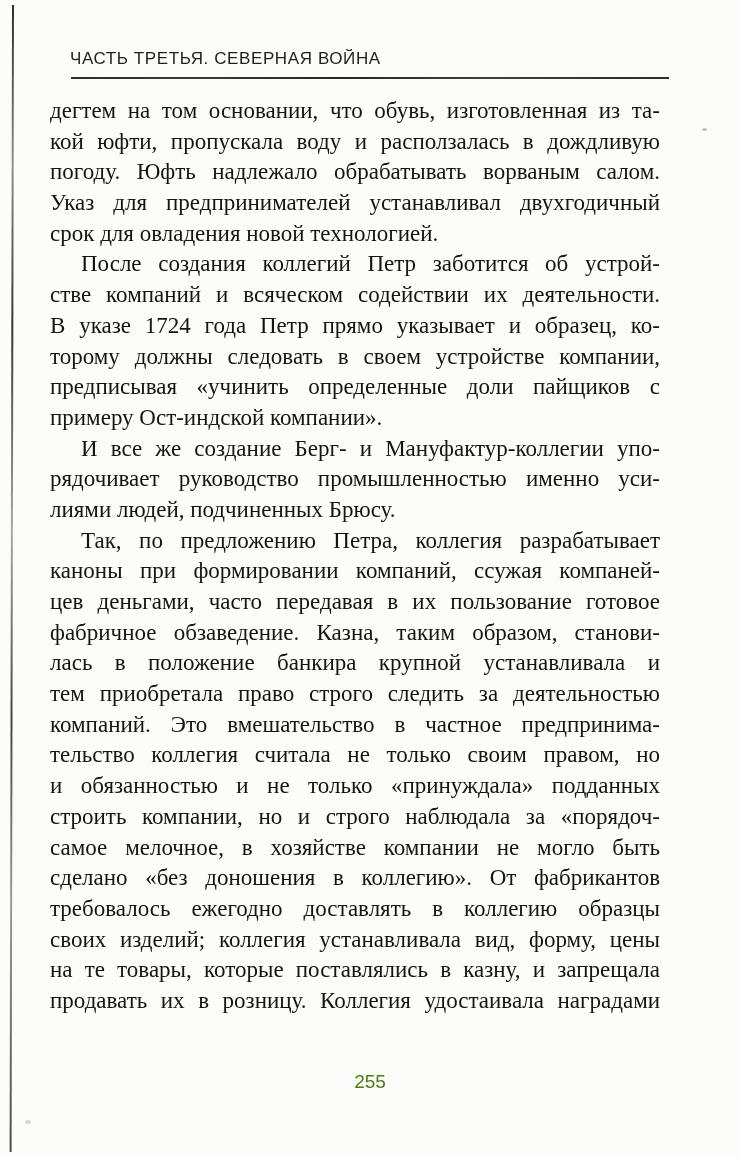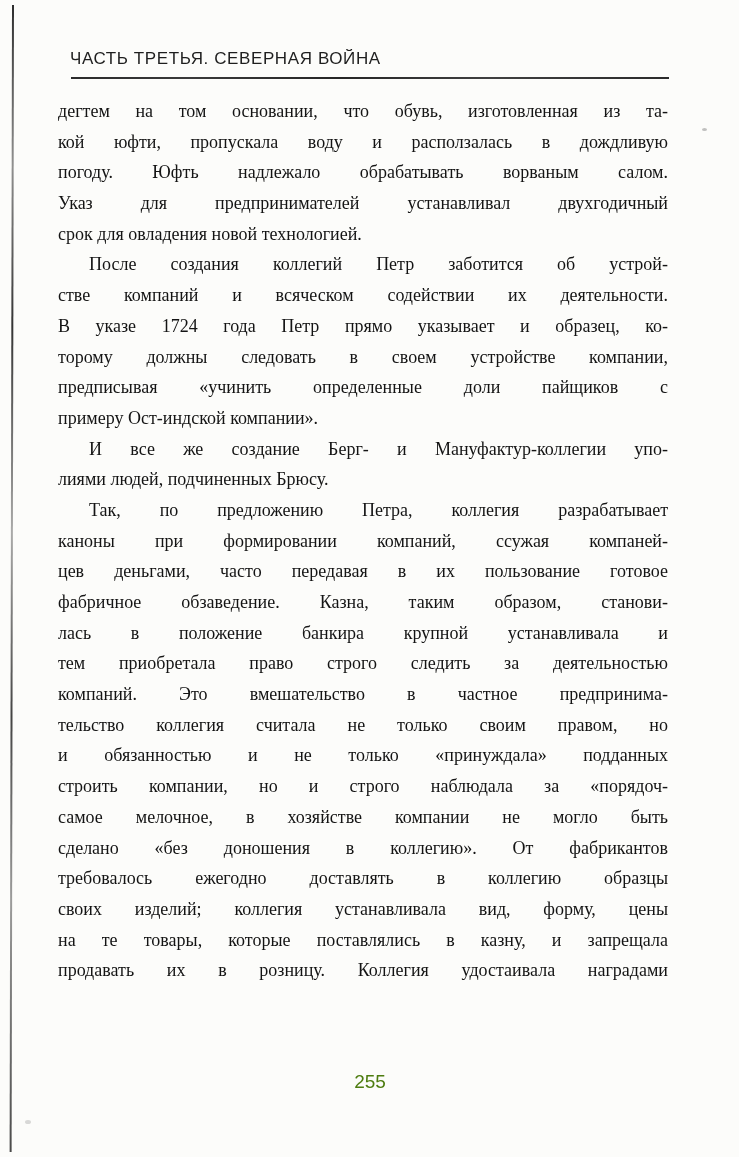--- a/index.html
+++ b/index.html
@@ -66,23 +66,23 @@
     left: 71px;
     width: 598px;
     height: 2px;
     background: linear-gradient(to right,
       #2b2b2b 0%, #3a3a3a 20%, #262626 45%, #404040 70%, #2b2b2b 100%);
   }
   
   .text-block {
     position: absolute;
     top: 96px;
-    left: 58px;
+    left: 50px;
     width: 610px;
-    font-size: 18px;
+    font-size: 23px;
     line-height: 30.7px;
     color: #141414;
   }
   .paragraph { margin: 0; padding: 0; }
   .line {
     text-align: justify;
     text-align-last: justify;
     white-space: normal;
     height: 30.7px;
     overflow: visible;
@@ -124,20 +124,21 @@
       <div class="paragraph">
         <div class="line first">После создания коллегий Петр заботится об устрой-</div>
         <div class="line">стве компаний и всяческом содействии их деятельности.</div>
         <div class="line">В указе 1724 года Петр прямо указывает и образец, ко-</div>
         <div class="line">торому должны следовать в своем устройстве компании,</div>
         <div class="line">предписывая «учинить определенные доли пайщиков с</div>
         <div class="line short">примеру Ост-индской компании».</div>
       </div>
       <div class="paragraph">
         <div class="line first">И все же создание Берг- и Мануфактур-коллегии упо-</div>
+        <div class="line">рядочивает руководство промышленностью именно уси-</div>
         <div class="line short">лиями людей, подчиненных Брюсу.</div>
       </div>
       <div class="paragraph">
         <div class="line first">Так, по предложению Петра, коллегия разрабатывает</div>
         <div class="line">каноны при формировании компаний, ссужая компаней-</div>
         <div class="line">цев деньгами, часто передавая в их пользование готовое</div>
         <div class="line">фабричное обзаведение. Казна, таким образом, станови-</div>
         <div class="line">лась в положение банкира крупной устанавливала и</div>
         <div class="line">тем приобретала право строго следить за деятельностью</div>
         <div class="line">компаний. Это вмешательство в частное предпринима-</div>

